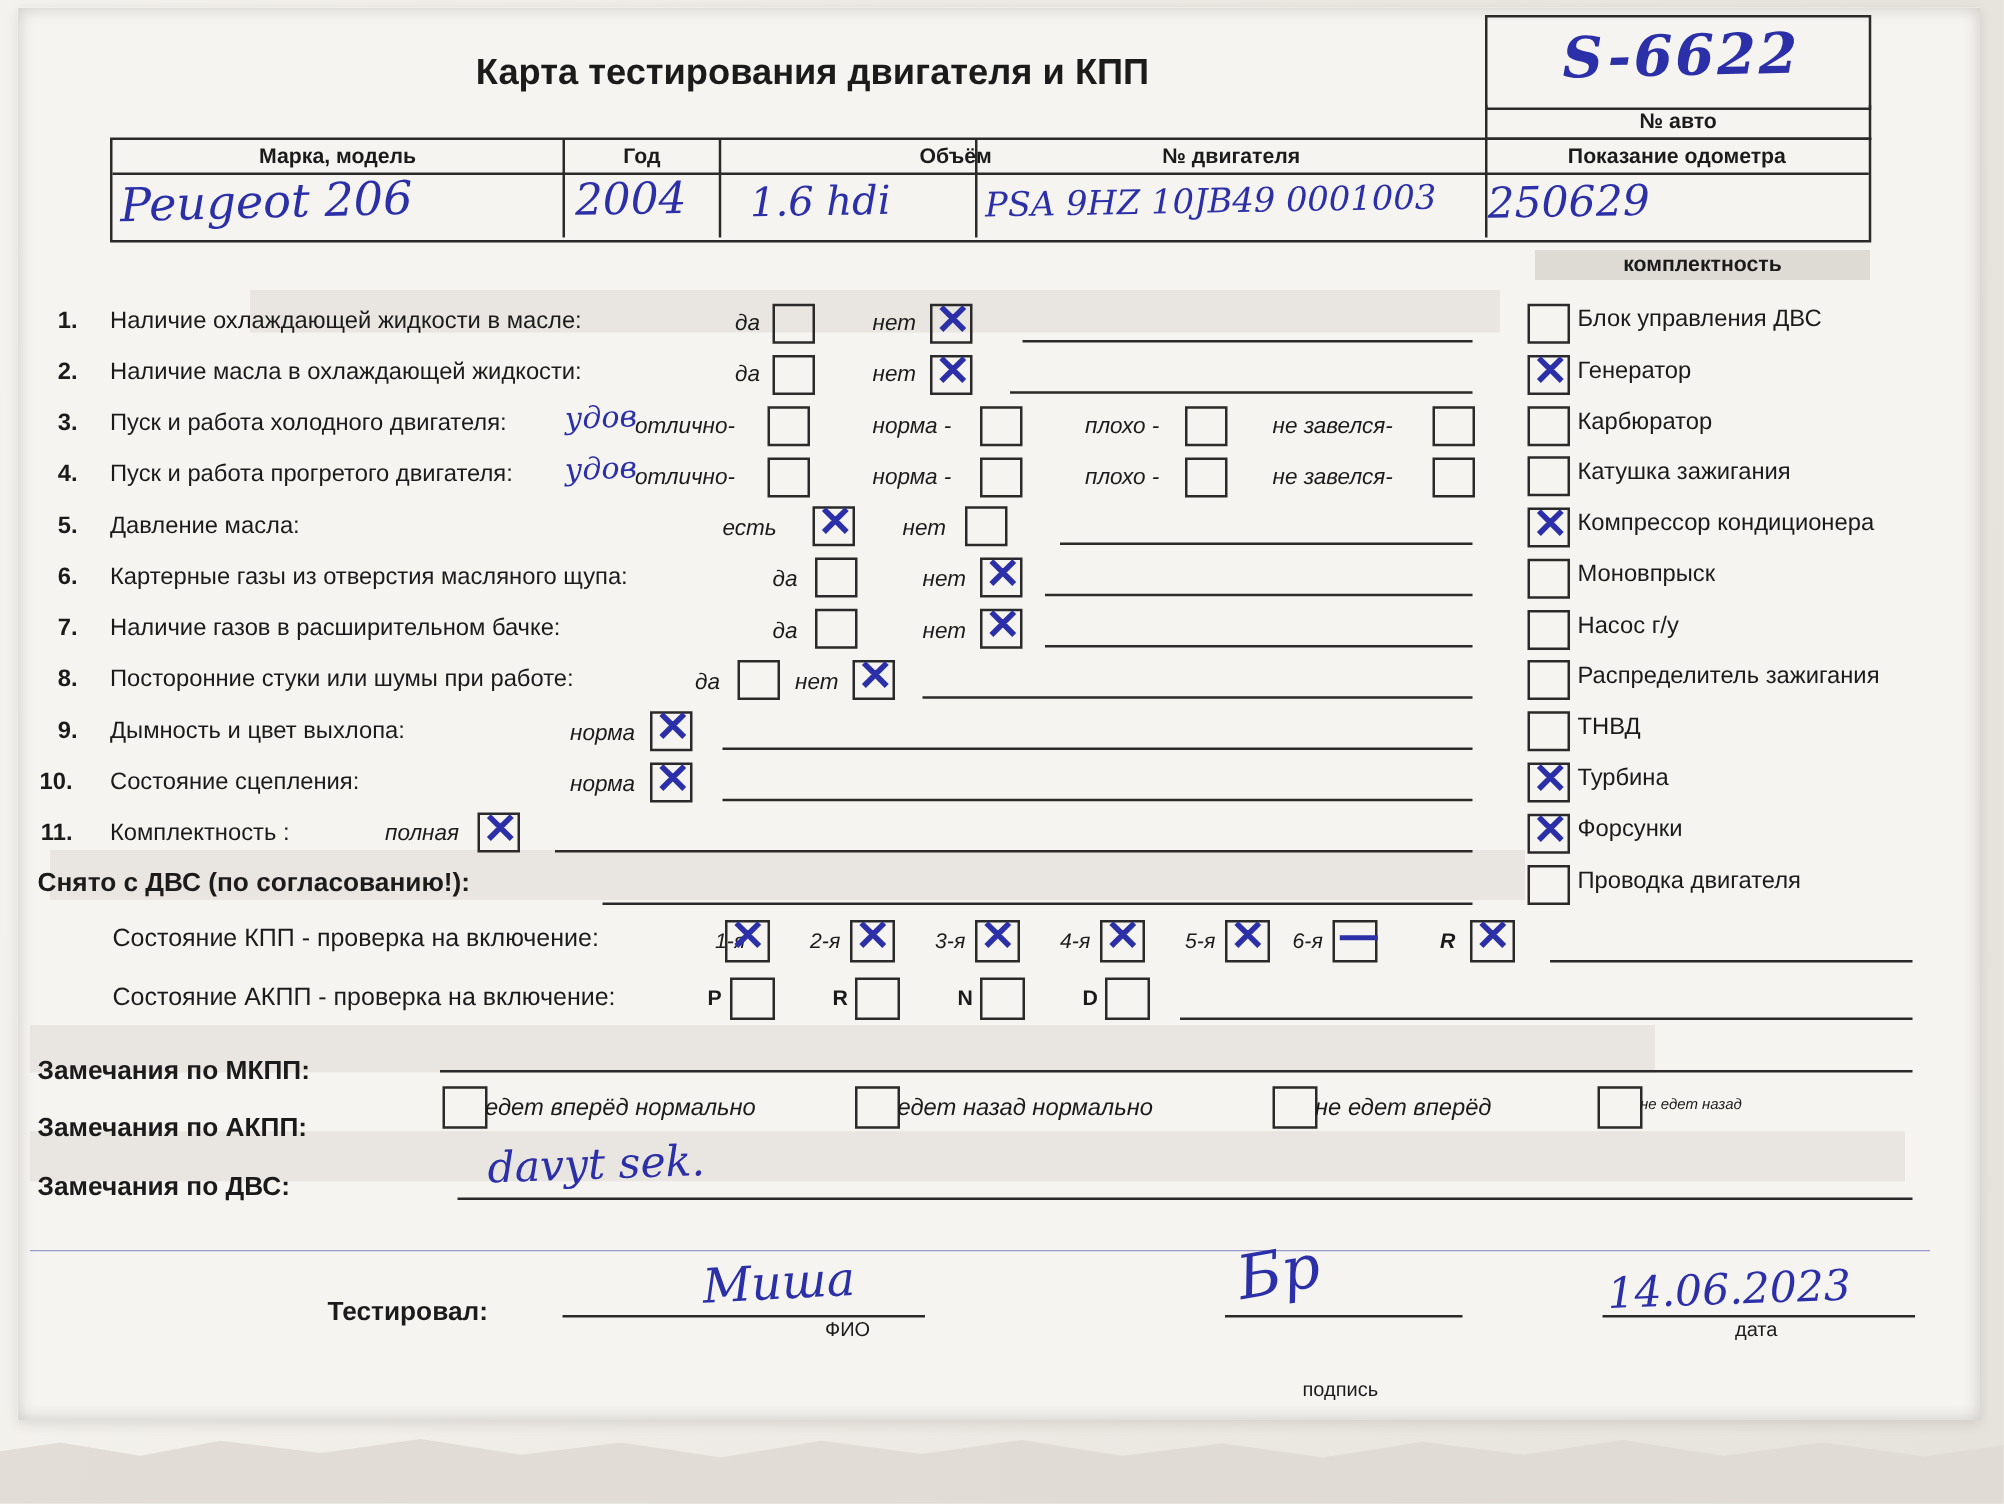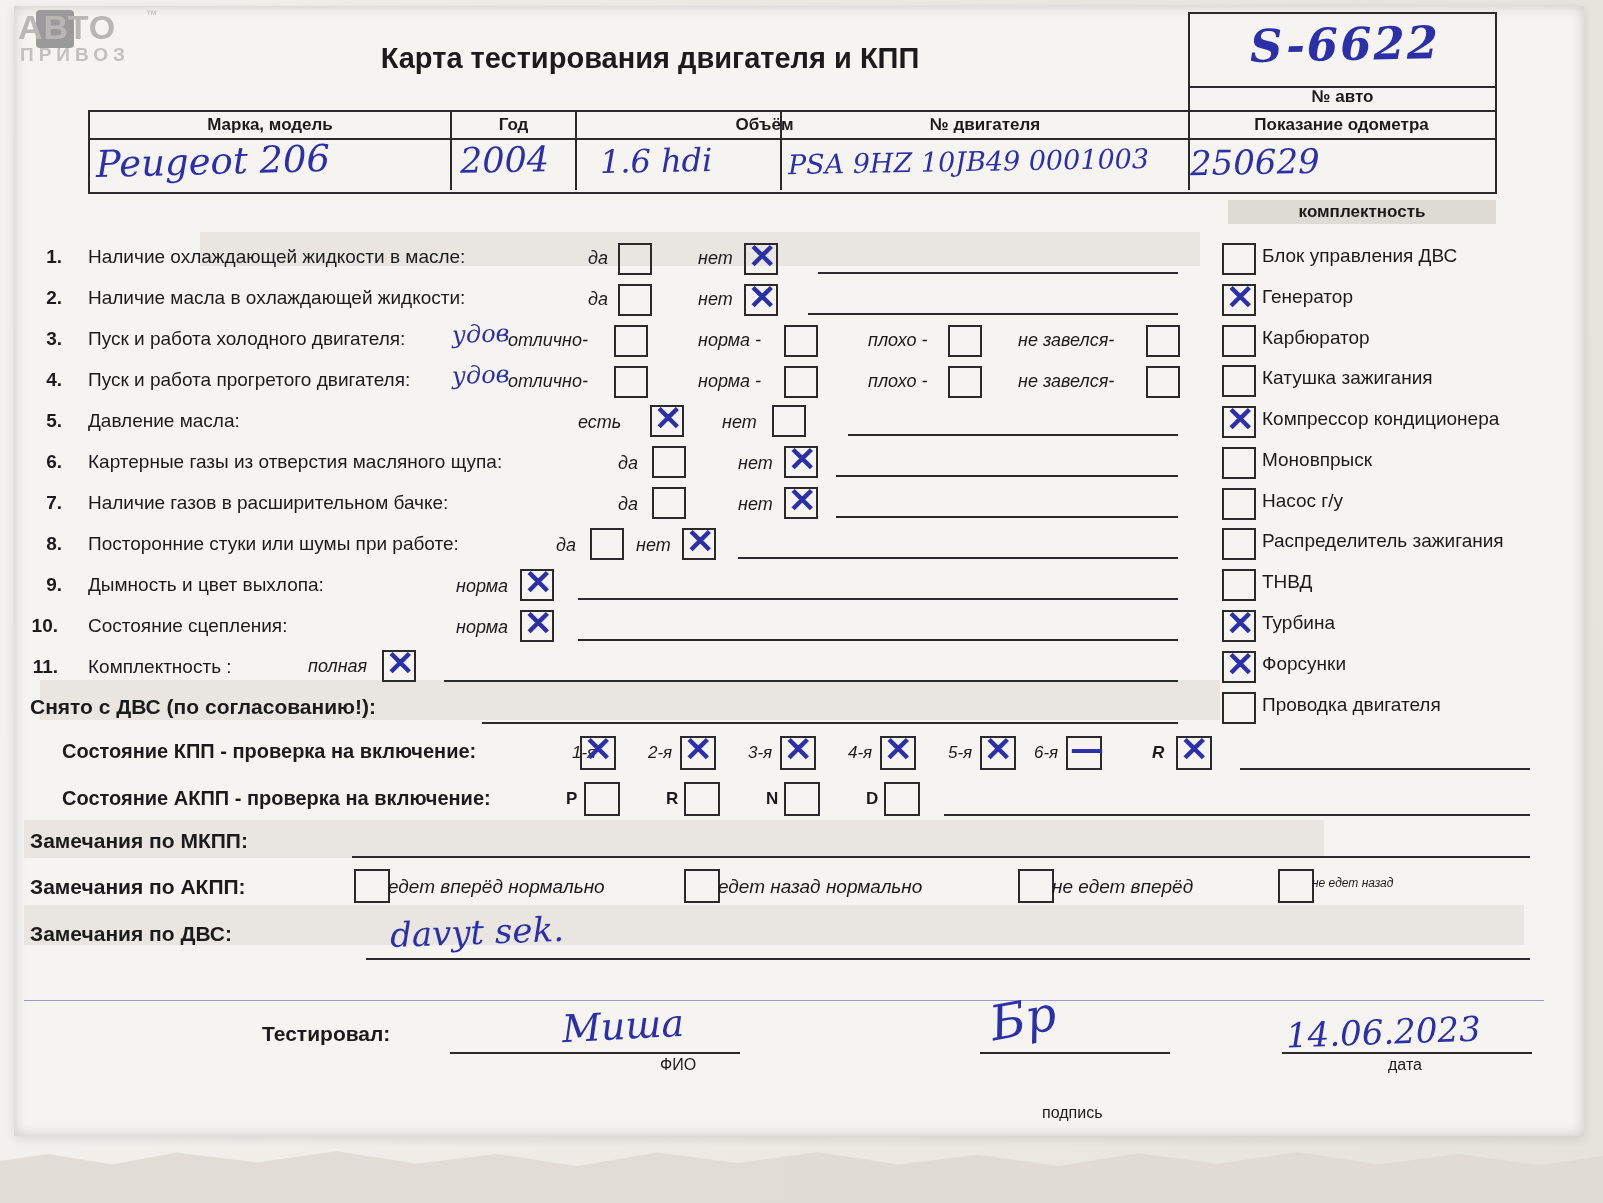--- a/index.html
+++ b/index.html
@@ -81,48 +81,42 @@
   .xmark{position:absolute;font-family:"DejaVu Serif",serif;color:#2b2fa8;font-size:34px;font-weight:bold;line-height:28px;}
   
   .komp-title{
     position:absolute;left:1228px;top:200px;width:268px;text-align:center;
     font-size:17px;font-weight:bold;color:#1b1b1b;background:#dedbd5;height:24px;line-height:24px;
   }
   .kbx{position:absolute;left:1222px;width:30px;height:28px;border:2px solid #2a2a2a;}
   .klab{position:absolute;left:1262px;font-size:19px;color:#1b1b1b;}
   
   .bold-lab{position:absolute;font-size:21px;font-weight:bold;color:#1b1b1b;}
-  .gearbox-lab{position:absolute;font-size:20px;font-weight:bold;color:#1b1b1b;}
+  .gearbox-lab{position:absolute;font-size:20px;font-weight:normal;color:#1b1b1b;margin-left:28px;}
   .small-it{position:absolute;font-size:17px;font-style:italic;color:#1b1b1b;}
   .gbx{position:absolute;width:32px;height:30px;border:2px solid #2a2a2a;}
   
-  .foot-lab{position:absolute;font-size:21px;font-weight:bold;color:#1b1b1b;}
+  .foot-lab{position:absolute;font-size:21px;font-weight:bold;color:#1b1b1b;margin-top:16px;}
   .sub-lab{position:absolute;font-size:16px;color:#1b1b1b;}
   .sig{
     position:absolute;font-family:"DejaVu Serif",serif;font-style:italic;color:#2b2fa8;
   }
   .strip{position:absolute;background:#dedbd5;opacity:.55;}
 </style>
 </head>
 <body>
 
 <div class="sheet">
   <div class="paper-edge"></div>
 
   <div class="strip" style="left:200px;top:232px;width:1000px;height:34px;"></div>
   <div class="strip" style="left:40px;top:680px;width:1180px;height:40px;"></div>
   <div class="strip" style="left:24px;top:820px;width:1300px;height:38px;"></div>
   <div class="strip" style="left:24px;top:905px;width:1500px;height:40px;"></div>
 
-  <div class="logo">
-    <div class="box"></div>
-    <div class="auto">АВТО</div>
-    <div class="tm">™</div>
-    <div class="privoz">ПРИВОЗ</div>
-  </div>
 
   <div class="title">Карта тестирования двигателя  и КПП</div>
 
   <div class="plate-box"></div>
   <div class="plate-val">S-6622</div>
   <div class="plate-label">№ авто</div>
 
   <div class="tbl">
     <div class="hrow"></div>
     <div class="vline" style="left:360px;"></div>

